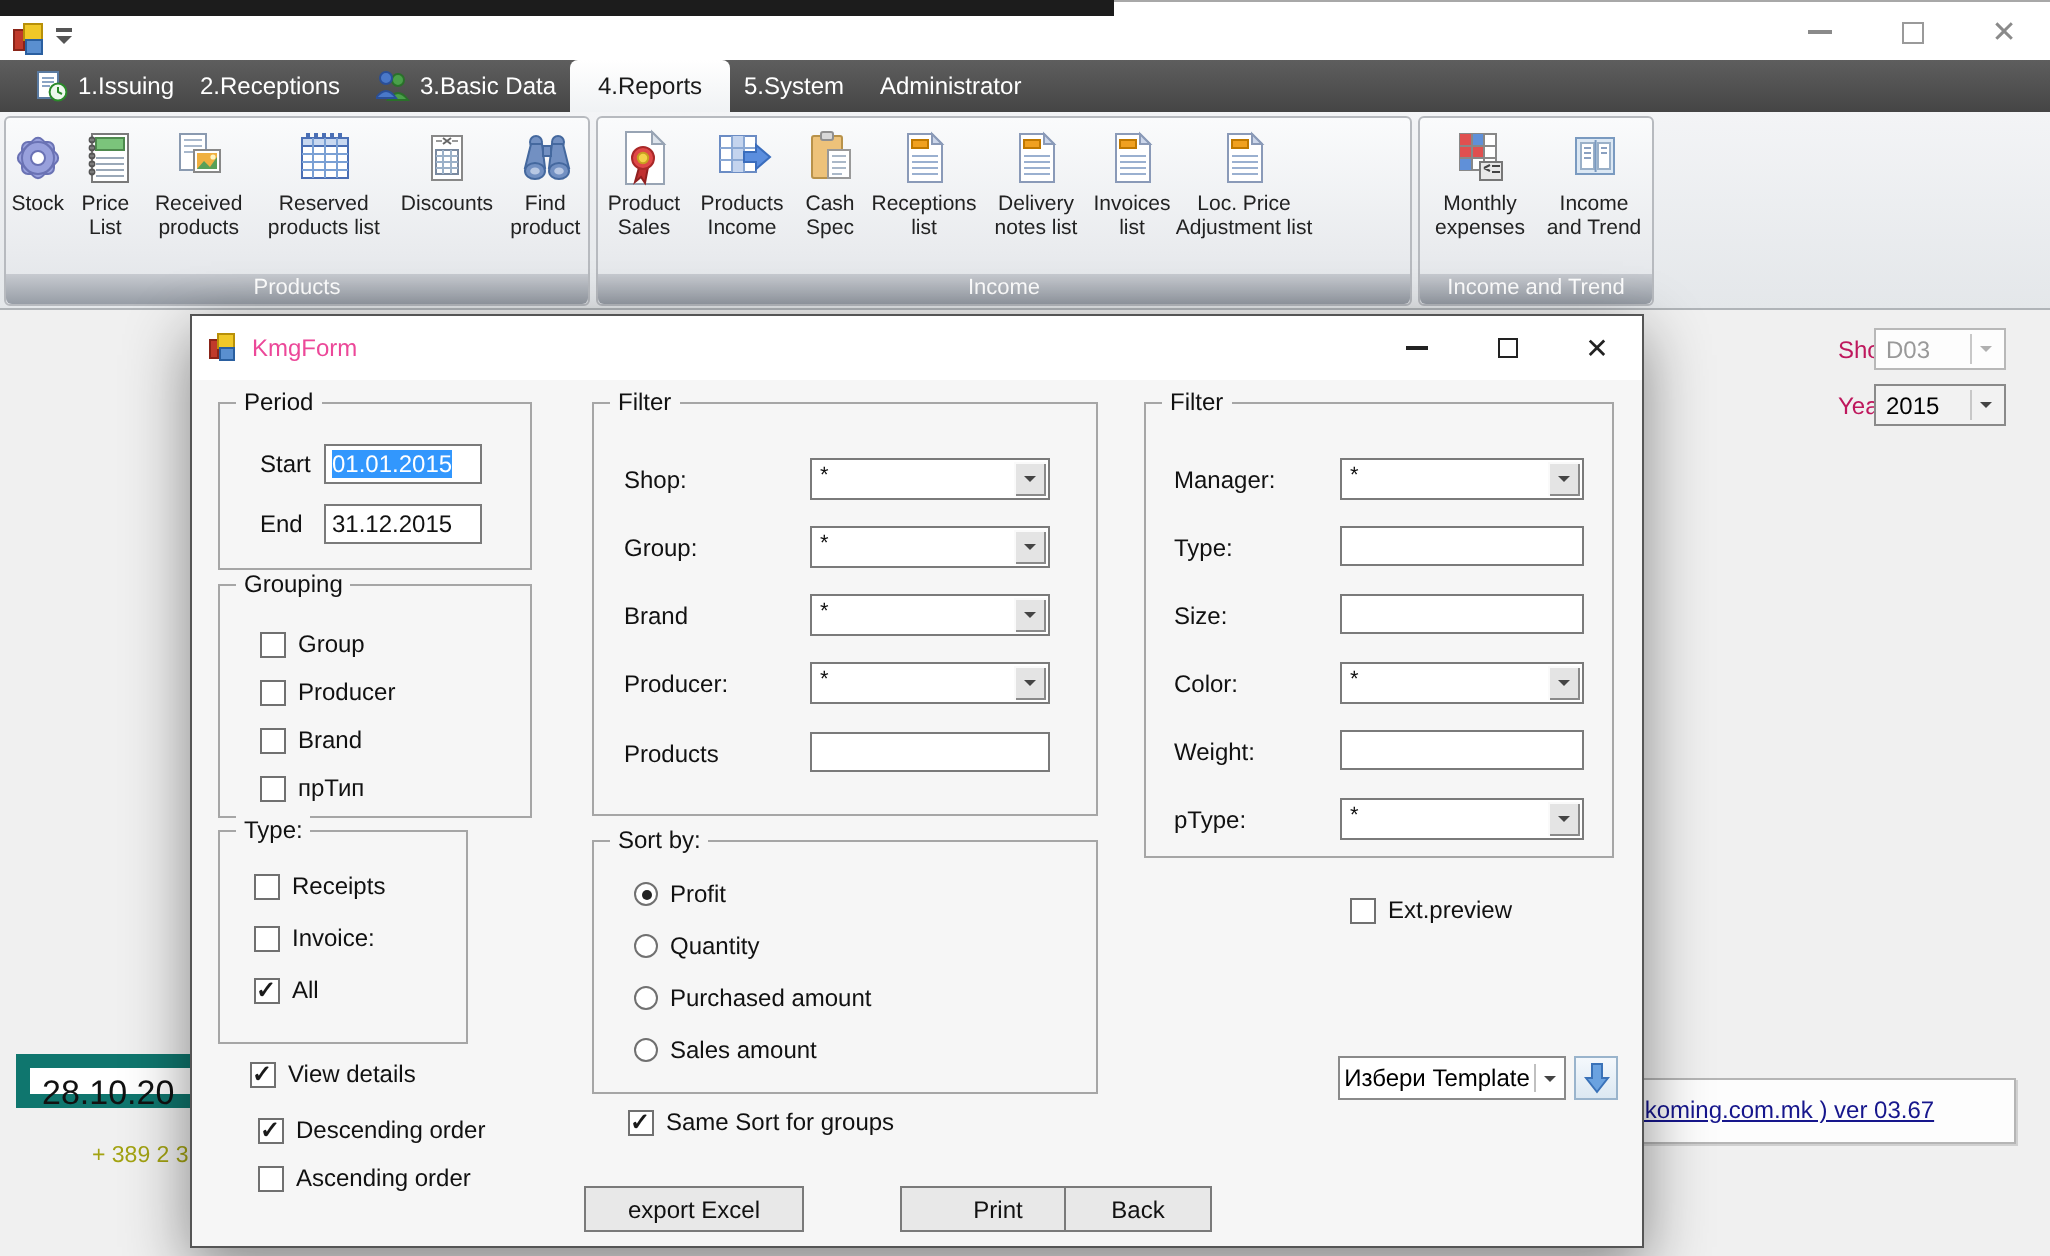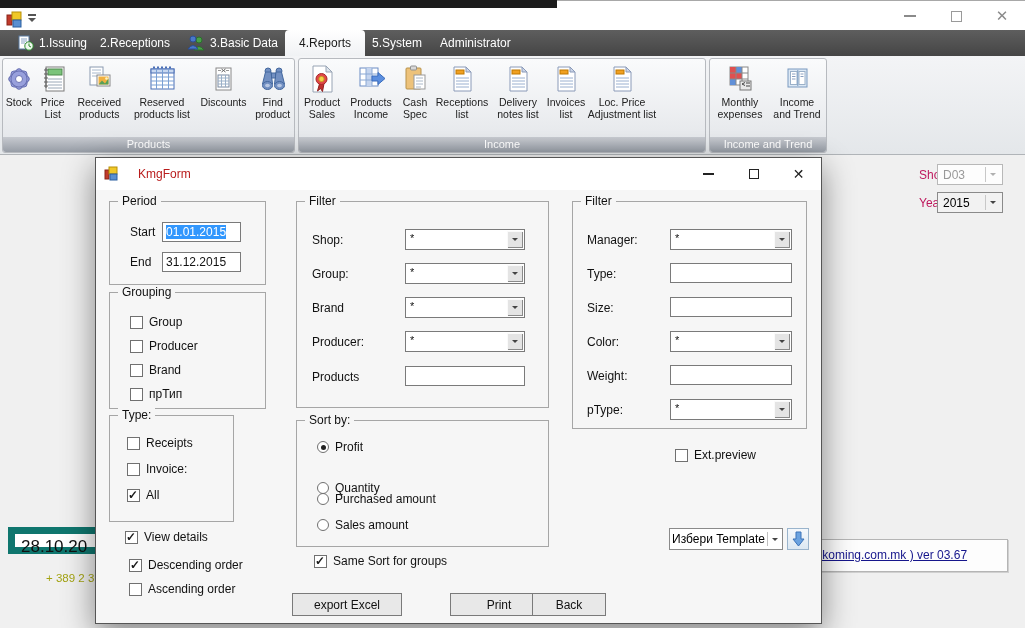--- a/index.html
+++ b/index.html
@@ -44,21 +44,21 @@
   .tri-dn { width:0; height:0; border:3.5px solid transparent; border-top-color:#444; margin-top:3px; }
   .fcombo.disabled .tri-dn { border-top-color:#b0b0b0; }
   .datebox { position:absolute; left:8px; top:372px; width:100px; height:27px; background:#fff; border:7px solid #0f766e; font-size:17px; color:#111; padding:3px 0 0 6px; }
   .phone { position:absolute; left:46px; top:417px; font-size:11.5px; color:#a3a312; white-space:nowrap; }
   .status-panel { position:absolute; left:640px; top:384px; width:368px; height:33px; background:#fdfdfd; border:1px solid #b5b5b5; box-shadow:1px 1px 0 #d0d0d0; }
   .verlink { position:absolute; left:170px; top:8px; font-size:12px; color:#16168c; text-decoration:underline; white-space:nowrap; }
 
   
   .dialog { position:absolute; left:95px; top:157px; width:727px; height:467px; background:#f6f6f6; border:1px solid #555; box-shadow:0 10px 30px rgba(0,0,0,0.45); }
   .dtitle { position:absolute; left:0; top:0; right:0; height:32px; background:#fff; }
-  .dtitle .ttext { position:absolute; left:42px; top:9px; font-size:12px; color:#b91c1c; }
+  .dtitle .ttext { position:absolute; left:30px; top:9px; font-size:12px; color:#ec4899; }
   .dtitle .dicon { position:absolute; left:8px; top:8px; }
   .dbtns { position:absolute; right:0; top:0; height:32px; display:flex; }
   .dbtn { width:45px; height:32px; display:flex; align-items:center; justify-content:center; color:#222; }
   .dbtn .minbar { width:11px; height:1.5px; background:#222; }
   .dbtn .maxbox { width:10px; height:10px; border:1px solid #222; }
   .dbtn.close { font-size:14px; }
 
   .groupbox { position:absolute; border:1px solid #a6a6a6; }
   .gcap { position:absolute; left:8px; top:-8px; background:#f6f6f6; padding:0 4px; font-size:12px; color:#111; }
   .dlabel { position:absolute; font-size:12px; color:#111; white-space:nowrap; }
@@ -459,21 +459,21 @@
       <span class="dlabel" style="left:15px;top:168px">Products</span>
       <div class="textbox" style="left:108px;top:164px;width:120px"></div>
     </div>
 
     <div class="groupbox" style="left:200px;top:262px;width:253px;height:127px">
       <span class="gcap">Sort by:</span>
       <div class="radio selected" style="left:20px;top:19px">
           <span class="circ"></span>
           <span>Profit</span>
         </div>
-      <div class="radio" style="left:20px;top:60px">
+      <div class="radio" style="left:20px;top:45px">
           <span class="circ"></span>
           <span>Quantity</span>
         </div>
       <div class="radio" style="left:20px;top:71px">
           <span class="circ"></span>
           <span>Purchased amount</span>
         </div>
       <div class="radio" style="left:20px;top:97px">
           <span class="circ"></span>
           <span>Sales amount</span>

